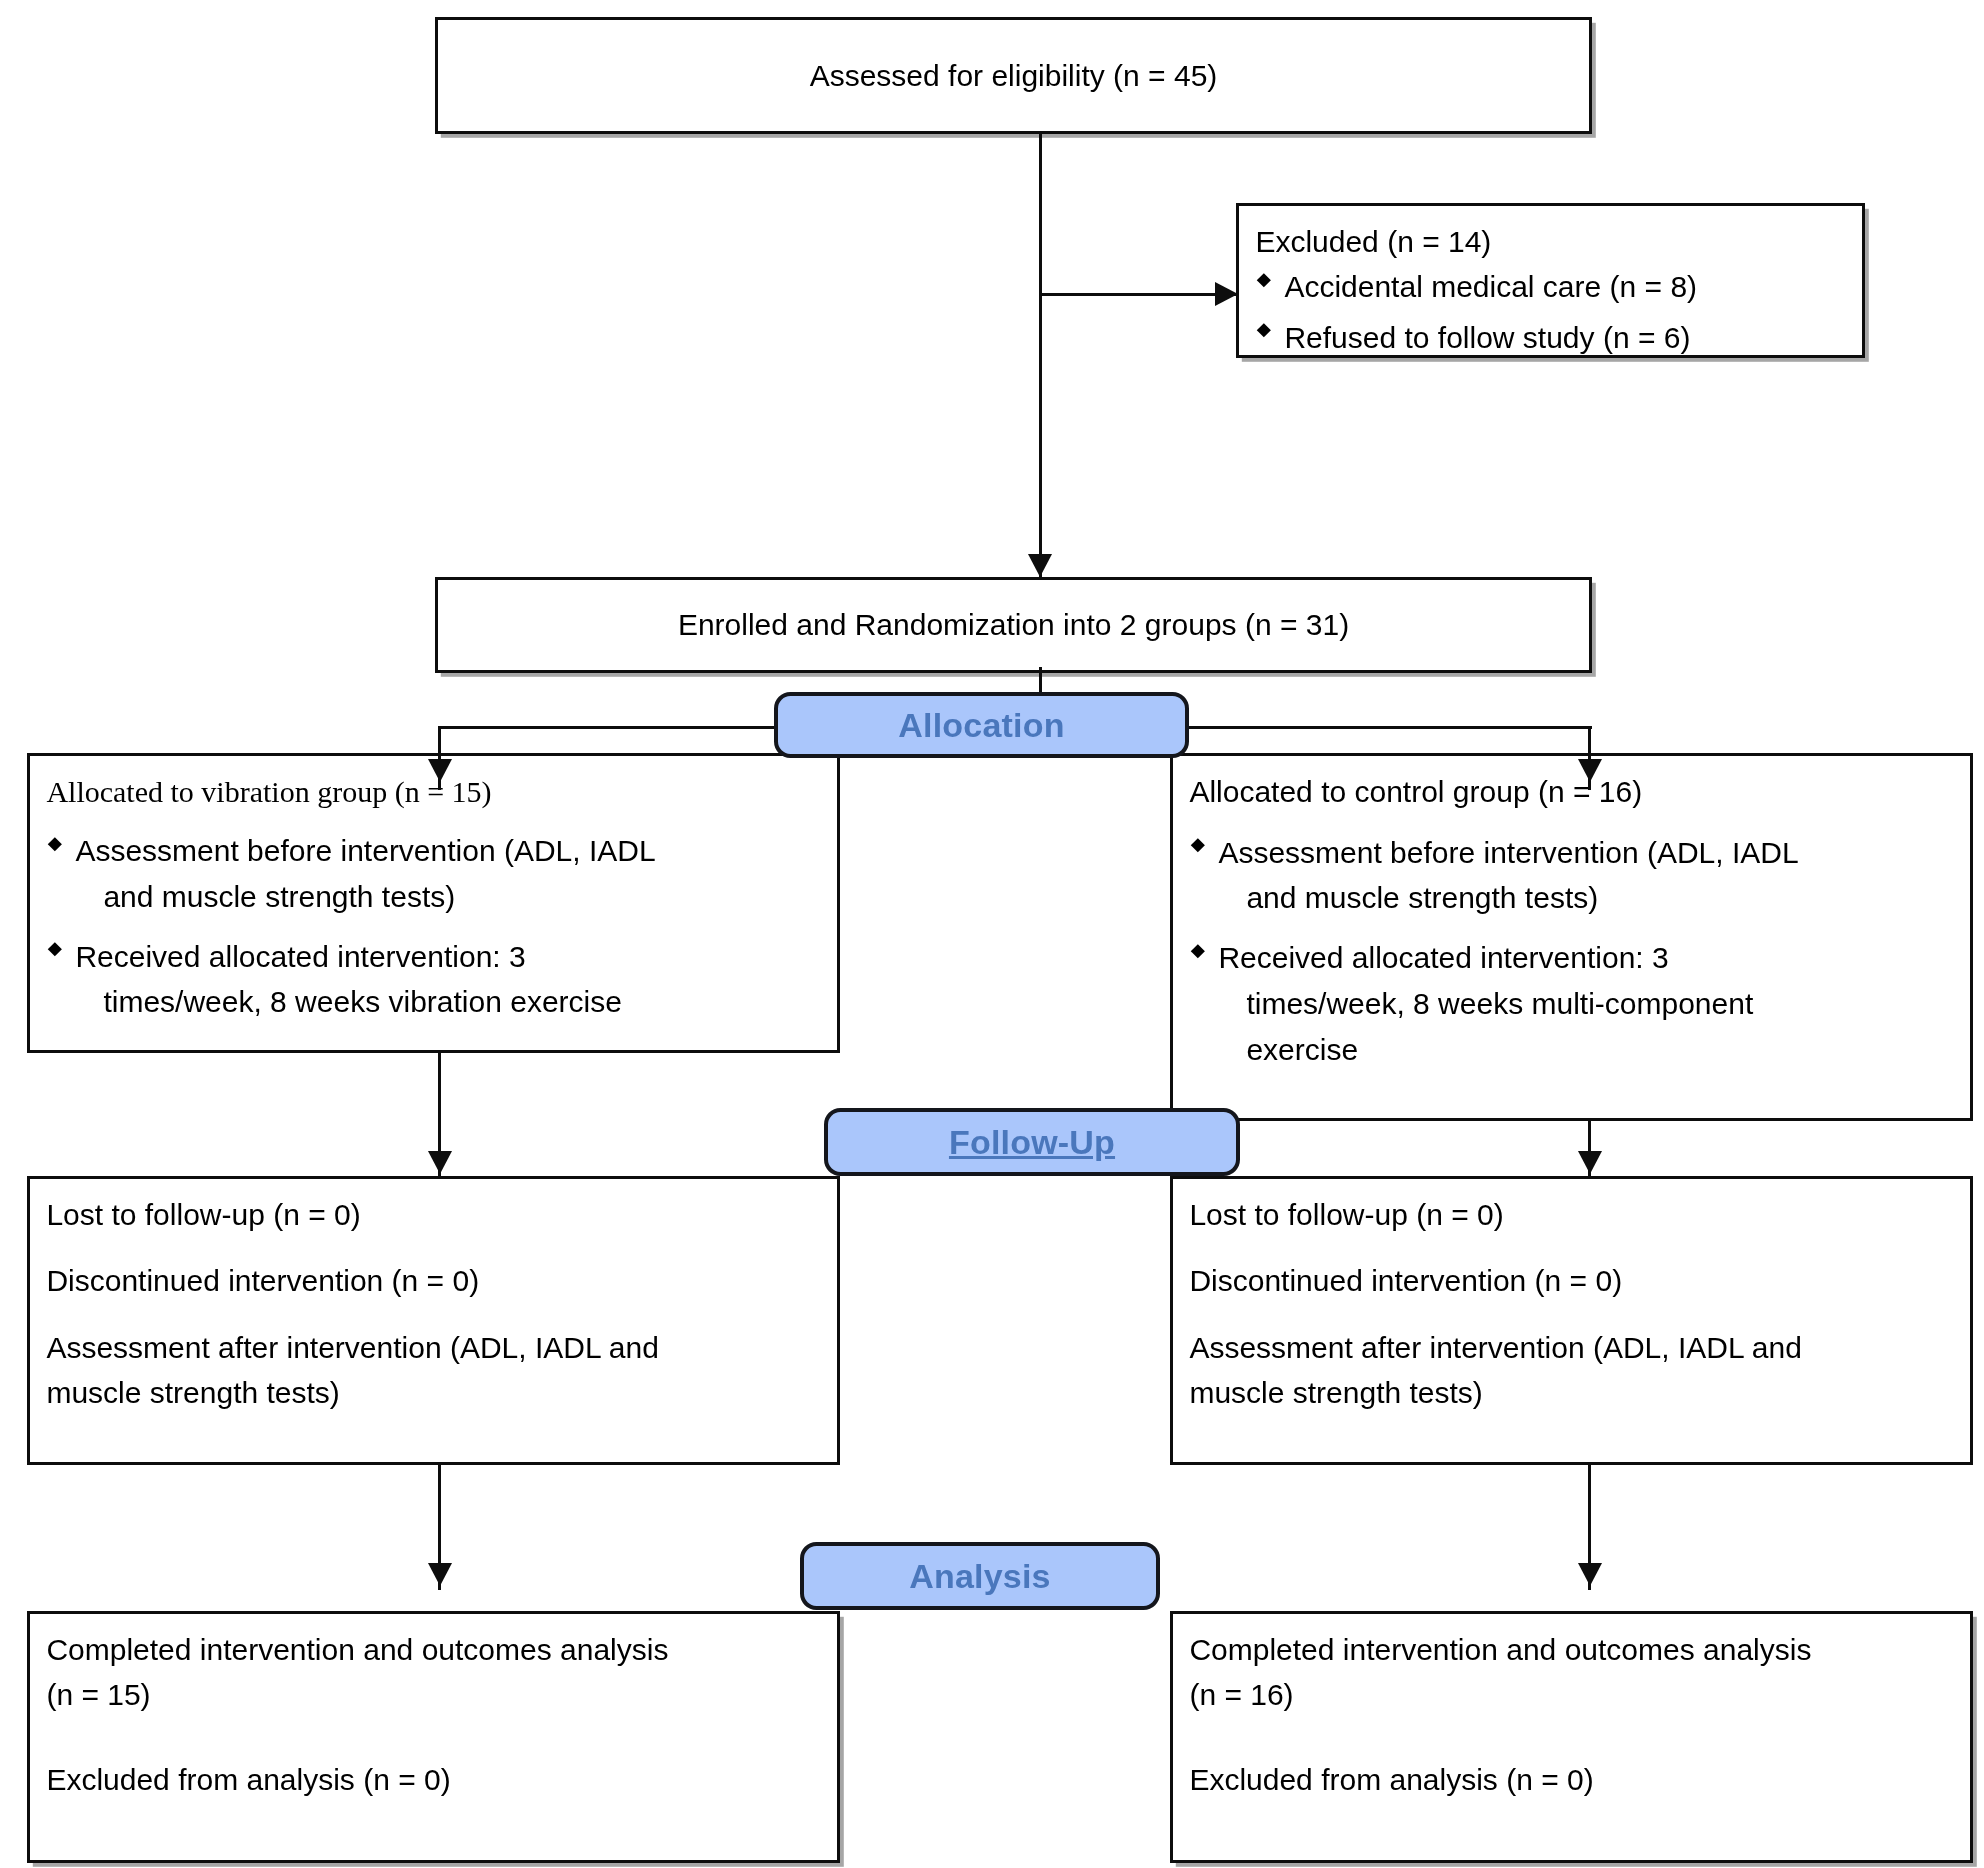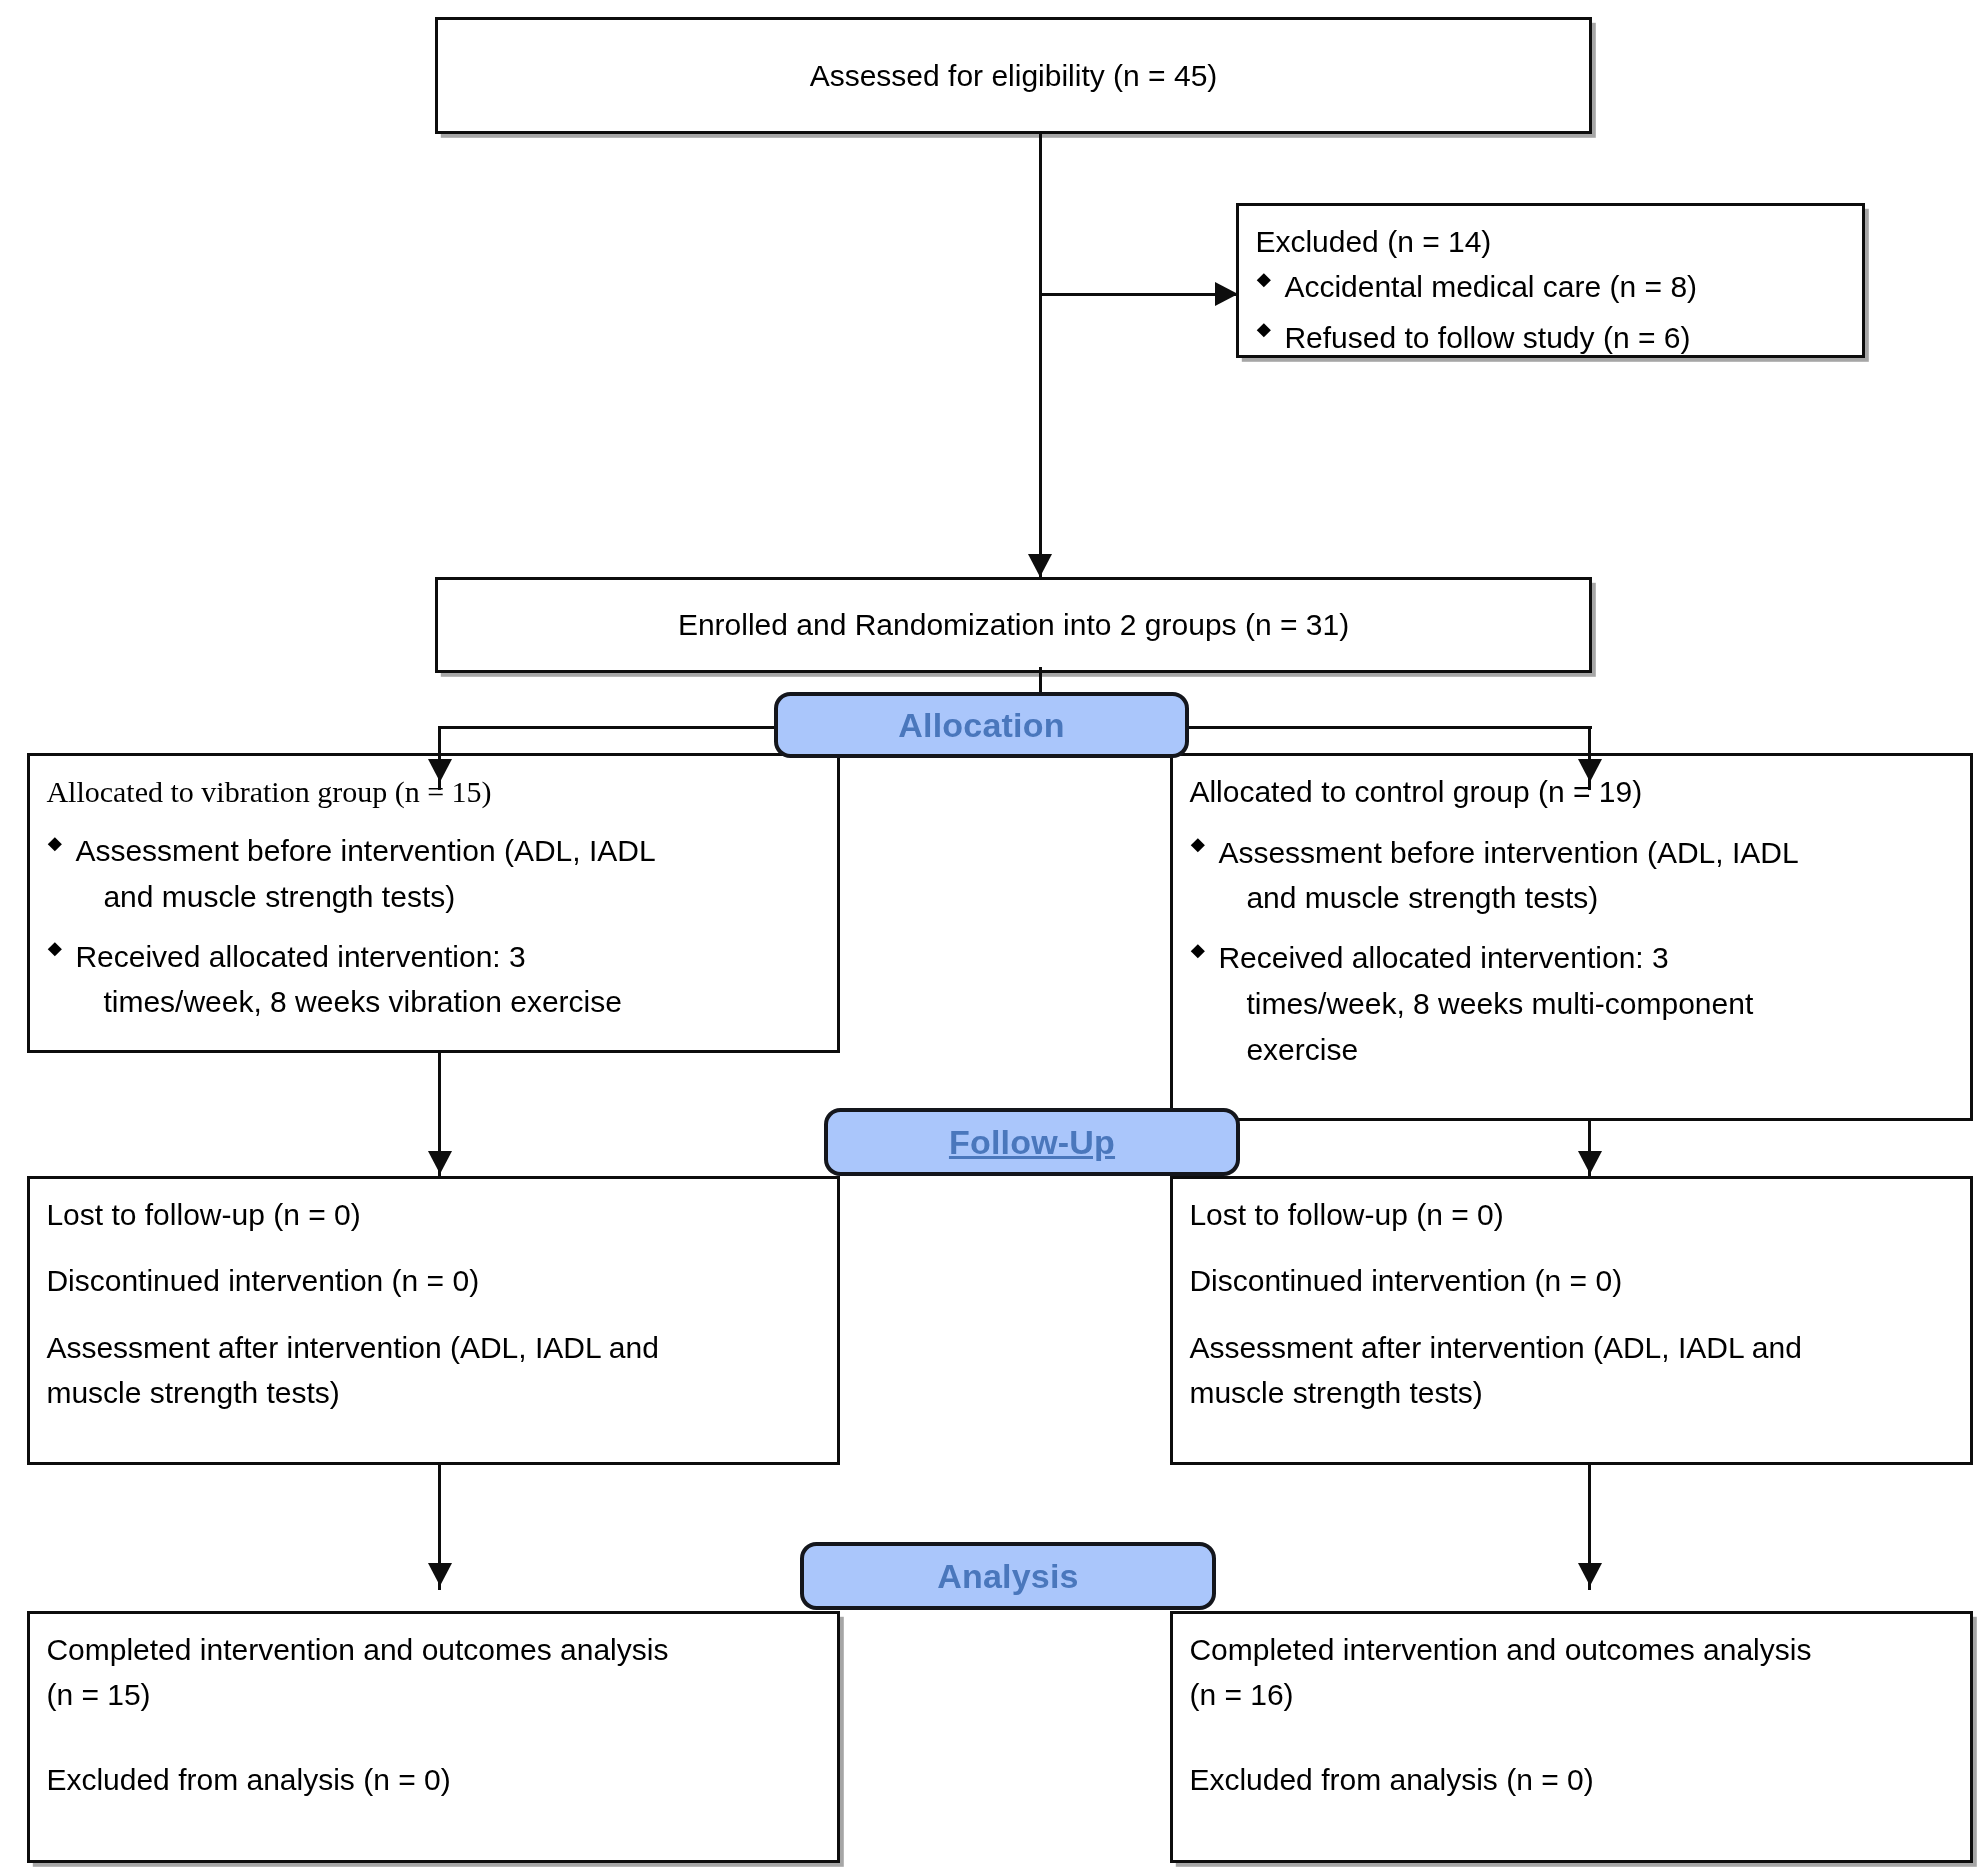--- a/index.html
+++ b/index.html
@@ -126,21 +126,21 @@
           <span class="dia"></span>
           <span class="txt">Received allocated intervention: 3</span>
           <span class="hang">times/week, 8 weeks vibration exercise</span>
         </li>
       </ul>
     </div>
   </div>
 
   <div class="box" style="left:1170px;top:753px;width:803px;height:368px;">
     <div class="pad">
-      <div style="margin-bottom:15.5px;">Allocated to control group (n = 19)</div>
+      <div style="margin-bottom:15.5px;">Allocated to control group (n = 16)</div>
       <ul class="blist">
         <li style="margin-bottom:14.5px;">
           <span class="dia"></span>
           <span class="txt">Assessment before intervention (ADL, IADL</span>
           <span class="hang">and muscle strength tests)</span>
         </li>
         <li>
           <span class="dia"></span>
           <span class="txt">Received allocated intervention: 3</span>
           <span class="hang">times/week, 8 weeks  multi-component</span>
@@ -181,21 +181,21 @@
       </p>
     </div>
   </div>
 
   <div class="vline" style="left:438px;top:1465px;height:125px;"></div>
   <div class="arrowdown" style="left:428px;top:1563px;"></div>
 
   <div class="vline" style="left:1588px;top:1465px;height:125px;"></div>
   <div class="arrowdown" style="left:1578px;top:1563px;"></div>
 
-  <div class="banner" style="left:800px;top:1542px;width:416px;height:68px;">
+  <div class="banner" style="left:800px;top:1542px;width:360px;height:68px;">
     <span>Analysis</span>
   </div>
 
   <div class="box shadowed" style="left:27px;top:1611px;width:813px;height:252px;">
     <div class="pad">
       <p class="ln">
         <span>Completed intervention and outcomes analysis</span><br>
         <span>(n = 15)</span>
       </p>
       <p class="ln" style="margin-top:39px;">Excluded from analysis (n = 0)</p>

